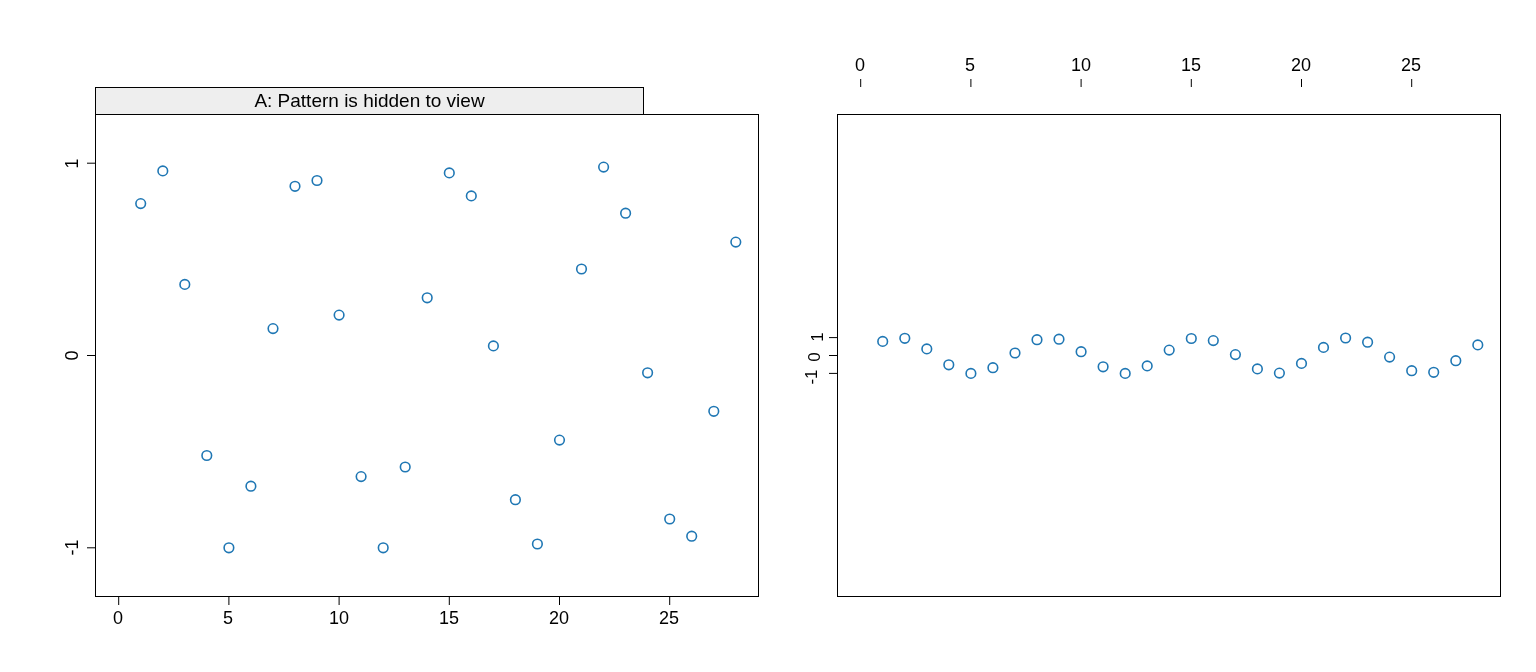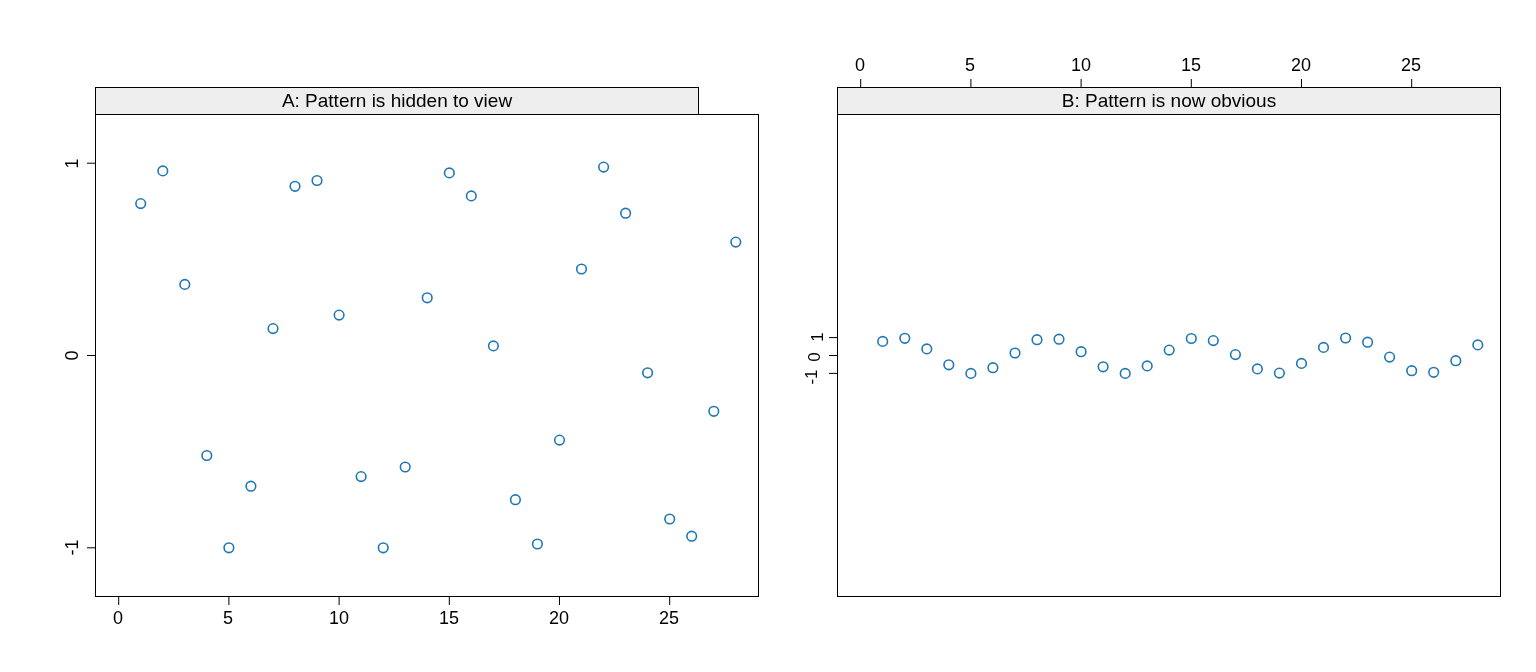--- a/index.html
+++ b/index.html
@@ -40,21 +40,21 @@
     white-space: nowrap;
   }
   .tick-line { stroke: #000; stroke-width: 1; }
   circle.pt { fill: none; stroke: #1f77b4; stroke-width: 1.6; }
 </style>
 </head>
 <body>
 
 <div class="stage">
 
-  <div class="strip" style="left:95px; top:87px; width:604px;">
+  <div class="strip" style="left:95px; top:87px; width:549px;">
     <span>A: Pattern is hidden to view</span>
   </div>
 
   <div class="panel-box" style="left:95px; top:114px; width:664px; height:483px;"></div>
 
   <svg width="1536" height="672">
 
     <g>
       <line class="tick-line" x1="118.7" y1="597" x2="118.7" y2="605"></line>
       <line class="tick-line" x1="228.9" y1="597" x2="228.9" y2="605"></line>
@@ -106,23 +106,20 @@
   <div class="tick-label" style="left:223px; top:608px;">5</div>
   <div class="tick-label" style="left:329px; top:608px;">10</div>
   <div class="tick-label" style="left:439px; top:608px;">15</div>
   <div class="tick-label" style="left:549px; top:608px;">20</div>
   <div class="tick-label" style="left:659px; top:608px;">25</div>
 
   <div class="tick-label y-rot" style="left:62px; top:537px; width:20px; text-align:center;">-1</div>
   <div class="tick-label y-rot" style="left:62px; top:345px; width:20px; text-align:center;">0</div>
   <div class="tick-label y-rot" style="left:62px; top:153px; width:20px; text-align:center;">1</div>
 
-  <div class="strip" style="left:837px; top:87px; width:664px;">
-    <span>B: Pattern is now obvious</span>
-  </div>
   <div class="panel-box" style="left:837px; top:114px; width:664px; height:483px;"></div>
 
   <svg width="1536" height="672">
 
     <g>
       <line class="tick-line" x1="860.7" y1="79" x2="860.7" y2="87"></line>
       <line class="tick-line" x1="970.9" y1="79" x2="970.9" y2="87"></line>
       <line class="tick-line" x1="1081.1" y1="79" x2="1081.1" y2="87"></line>
       <line class="tick-line" x1="1191.3" y1="79" x2="1191.3" y2="87"></line>
       <line class="tick-line" x1="1301.5" y1="79" x2="1301.5" y2="87"></line>

